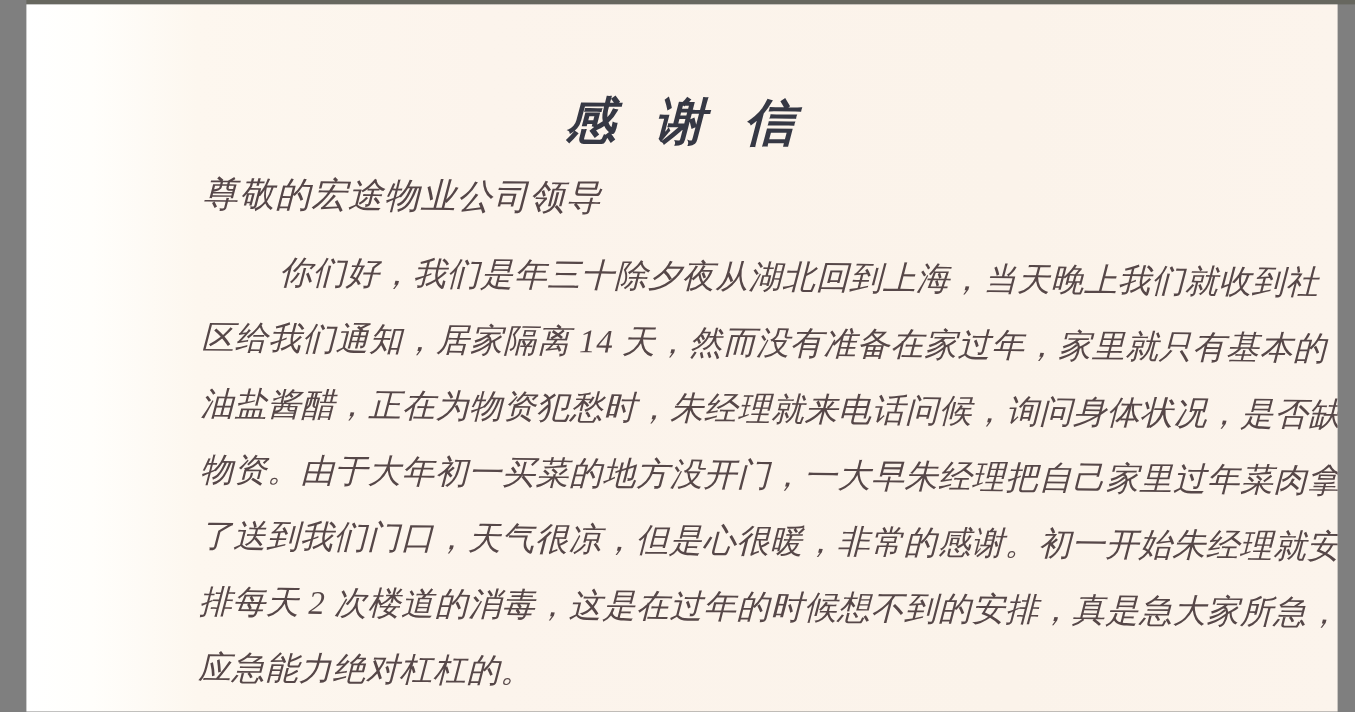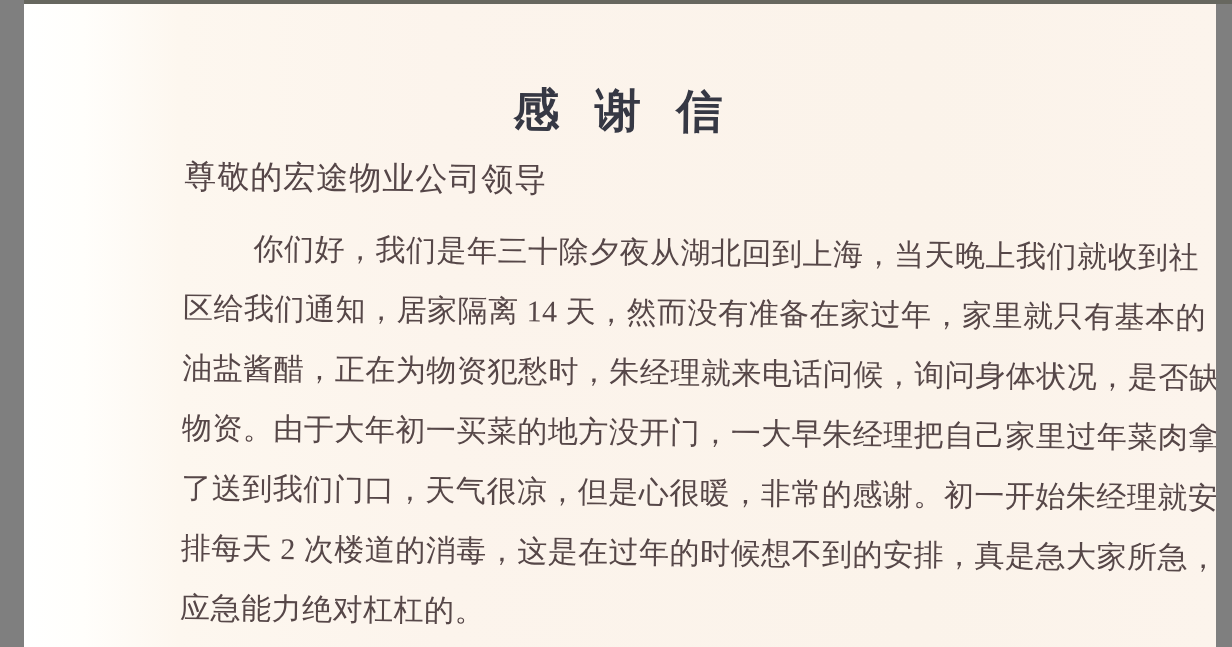--- a/index.html
+++ b/index.html
@@ -9,20 +9,21 @@
     height: 647px;
     overflow: hidden;
     background: #7f7f7f;
     font-family: "Liberation Serif", serif;
   }
   .viewer {
     position: relative;
     width: 1232px;
     height: 647px;
     background: #7f7f7f;
+    font-style: italic;
   }
   .top-edge {
     position: absolute;
     left: 24px;
     top: 0;
     right: 0;
     height: 4px;
     background: #67675f;
   }
   .paper {

